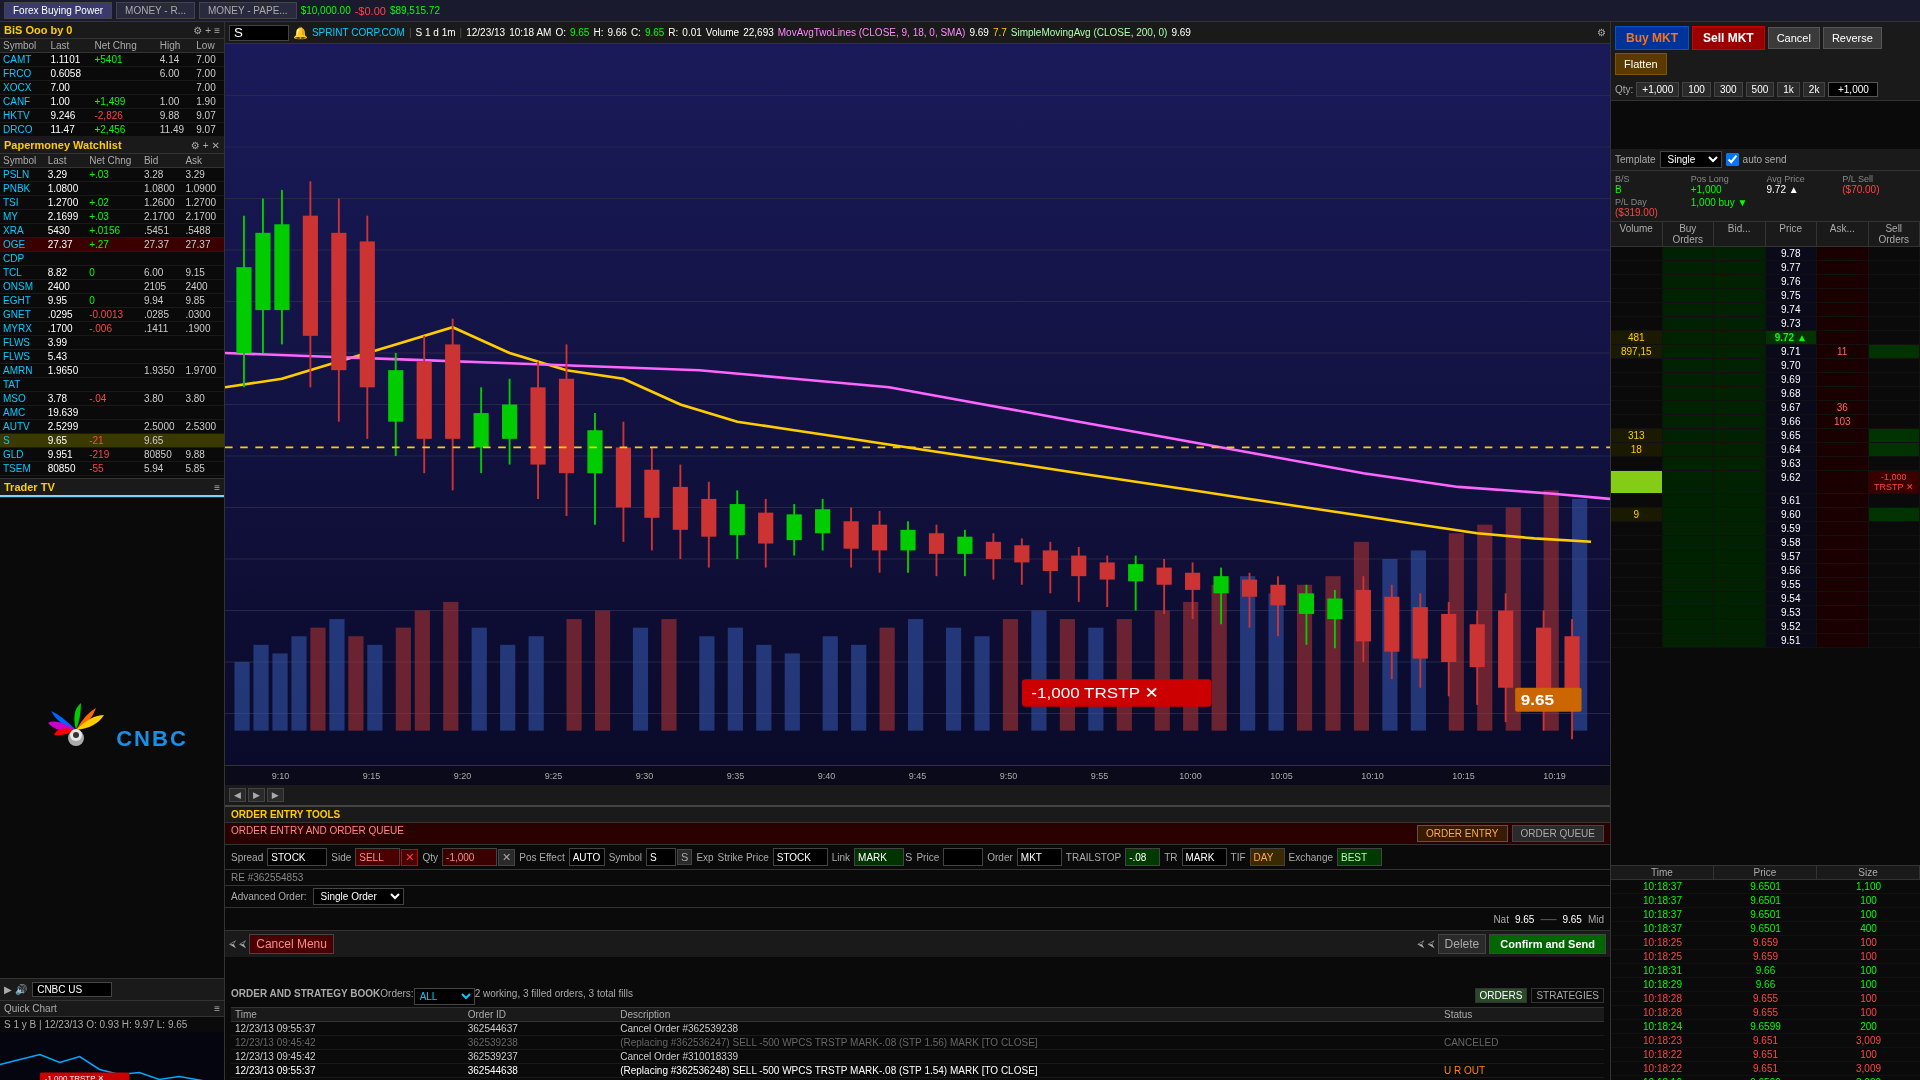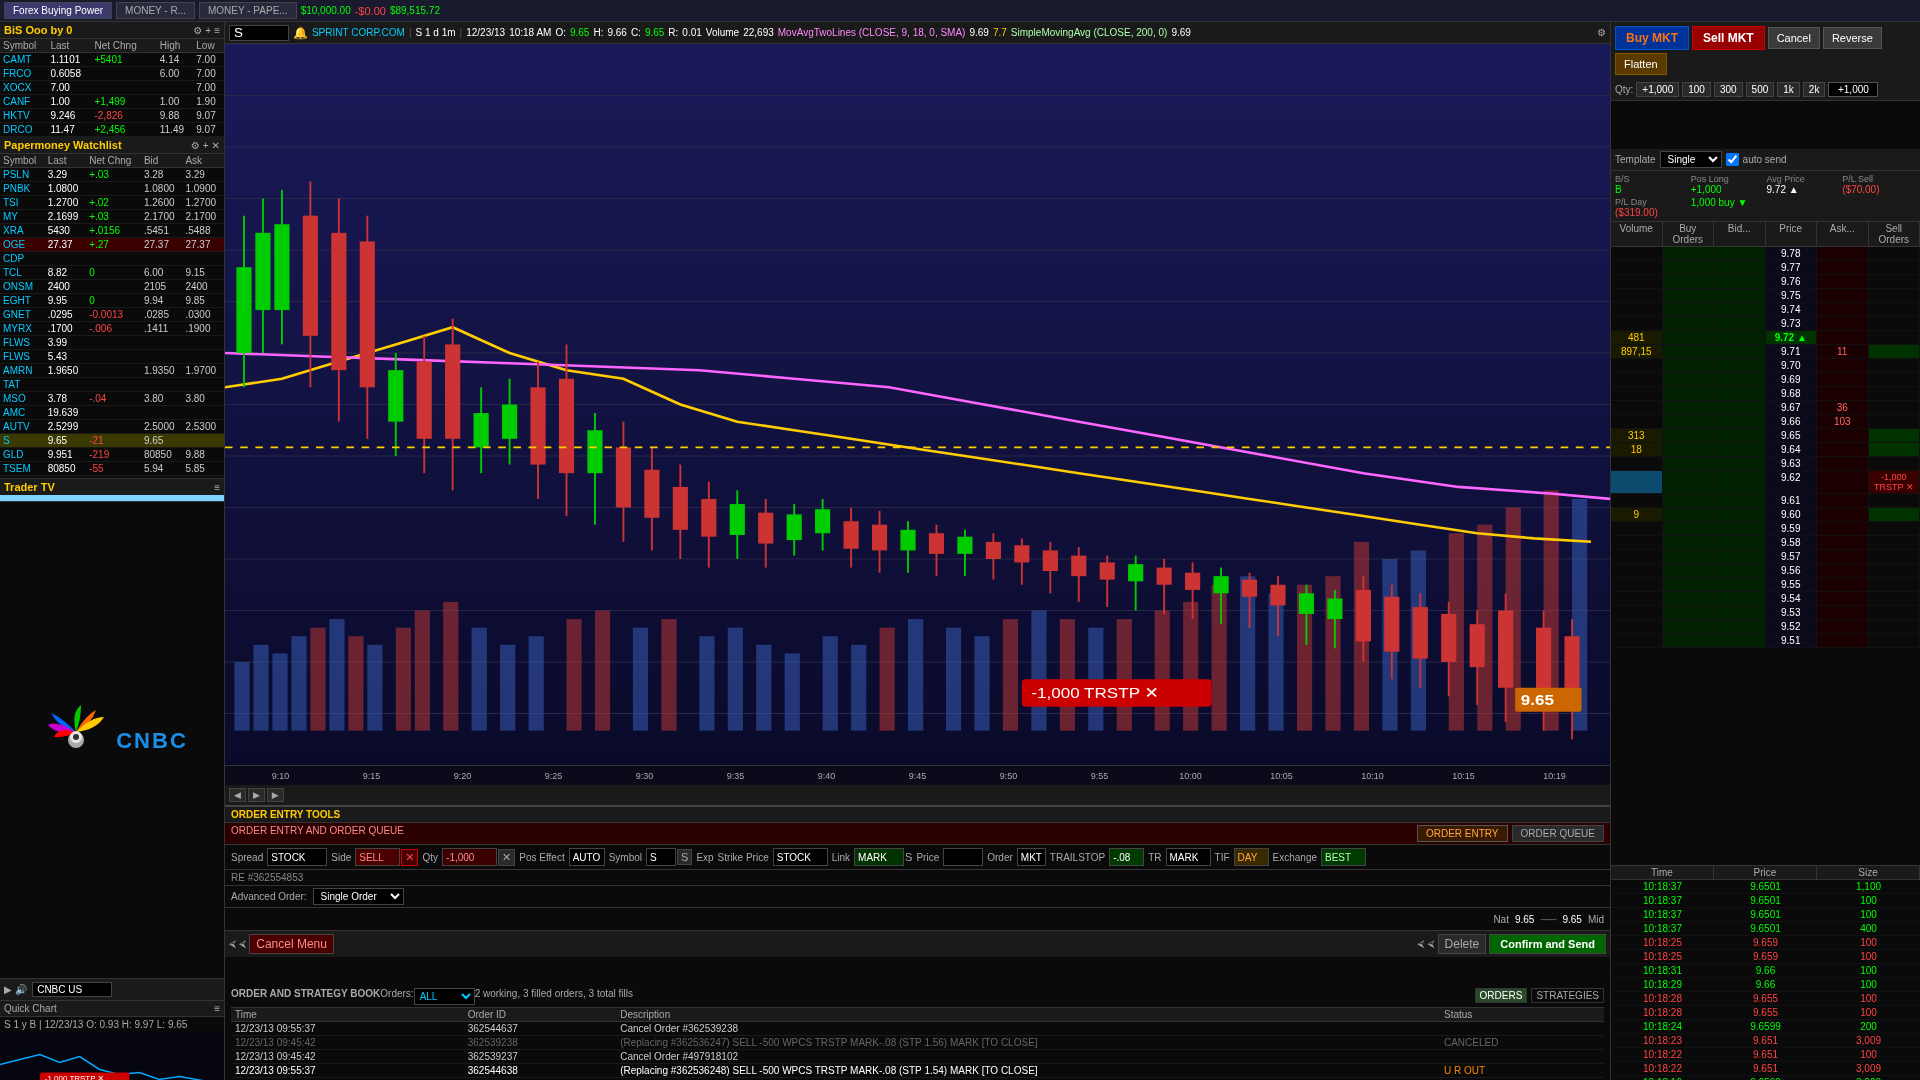--- a/index.html
+++ b/index.html
@@ -129,21 +129,21 @@
     .l2-row { display: flex; font-size: 10px; border-bottom: 1px solid #111; }
     .l2-cell { flex: 1; text-align: center; padding: 1px 2px; border-right: 1px solid #111; }
     .l2-cell.vol { background: #1a1a00; }
     .l2-cell.buy { background: #002200; color: #00ff00; }
     .l2-cell.bid { background: #002200; color: #00cc00; }
     .l2-cell.price { color: #fff; background: #0a0a1a; }
     .l2-cell.ask { background: #1a0000; color: #ff4444; }
     .l2-cell.sell { background: #1a0000; color: #ff8888; }
     .l2-row.highlighted .l2-cell.price { background: #003300; color: #00ff00; font-weight: bold; }
     .l2-row.green-highlight { background: #003300; }
-    .l2-row.red-highlight { background: #0c4a6e; justify-content: center; }
+    .l2-row.red-highlight { background: #84cc16; justify-content: center; }
     
     
     #time-sales { width: 100%; overflow: hidden; }
     #time-sales-header { display: flex; background: #1a1a1a; border-bottom: 1px solid #333; border-top: 1px solid #333; }
     .ts-col { flex: 1; text-align: center; color: #aaa; font-size: 10px; padding: 1px; border-right: 1px solid #333; }
     #time-sales-body { max-height: 200px; overflow-y: auto; }
     .ts-row { display: flex; font-size: 10px; border-bottom: 1px solid #111; }
     .ts-cell { flex: 1; text-align: center; padding: 1px 2px; color: #ccc; }
     .ts-row.up .ts-cell { color: #00ff00; }
     .ts-row.down .ts-cell { color: #ff4444; }
@@ -441,21 +441,21 @@
           <tr>
     <td style="color:#00ccff;">TSEM</td>
     <td style="color:#fff;">80850</td>
     <td style="color:#ff4444;">-55</td>
     <td>5.94</td>
     <td>5.85</td>
   </tr>
         </tbody>
     </table>
 
-    <div style="background:#1a1a1a; padding:2px 4px; border-bottom:6px solid #7dd3fc; border-top:1px solid #333; display:flex; justify-content:space-between; align-items:center; margin-top:2px;">
+    <div style="background:#1a1a1a; padding:2px 4px; border-bottom:2px solid #7dd3fc; border-top:1px solid #333; display:flex; justify-content:space-between; align-items:center; margin-top:2px;">
       <span style="color:#ffcc00; font-size:11px; font-weight:bold;">Trader TV</span>
       <span style="color:#aaa; font-size:10px; cursor:pointer;">≡</span>
     </div>
 
     <div id="cnbc-area">
 
       <svg width="80" height="70" viewBox="0 0 80 70">
         <ellipse cx="40" cy="35" rx="8" ry="8" fill="#aaa"></ellipse>
         <path d="M40 27 Q50 10 60 5 Q55 20 40 27" fill="#ff6600"></path>
         <path d="M40 27 Q55 12 68 12 Q60 25 40 27" fill="#ffcc00"></path>
@@ -797,21 +797,21 @@
         <span class="form-label">Strike Price</span>
         <input class="form-field" value="STOCK" style="width: 55px;">
         <span class="form-label">Link</span>
         <div style="display:flex; align-items:center; gap:1px;">
           <input class="form-field" value="MARK" style="width: 50px; background: rgb(0, 51, 0);">
           <span style="color:#aaa; cursor:pointer;">S</span>
         </div>
         <span class="form-label">Price</span>
         <input class="form-field" value="" style="width: 40px;">
         <span class="form-label">Order</span>
-        <input class="form-field" value="MKT" style="width: 29px;">
+        <input class="form-field" value="MKT" style="width: 45px;">
         <span class="form-label">TRAILSTOP</span>
         <input class="form-field" value="-.08" style="width: 35px; background: rgb(0, 58, 0);">
         <span class="form-label">TR</span>
         <input class="form-field" value="MARK" style="width: 45px;">
         <span class="form-label">TIF</span>
         <input class="form-field" value="DAY" style="width: 35px; background: rgb(58, 42, 0); color: rgb(255, 170, 68);">
         <span class="form-label">Exchange</span>
         <input class="form-field" value="BEST" style="width: 45px; background: rgb(0, 58, 0); color: rgb(170, 255, 170);">
       </div>
 
@@ -880,21 +880,21 @@
   </tr>
               <tr class="canceled">
     <td>12/23/13 09:45:42</td>
     <td>362539238</td>
     <td style="max-width:400px; overflow:hidden; text-overflow:ellipsis;">(Replacing #362536247) SELL -500 WPCS TRSTP MARK-.08 (STP 1.56) MARK [TO CLOSE]</td>
     <td style="color:#666;">CANCELED</td>
   </tr>
               <tr>
     <td>12/23/13 09:45:42</td>
     <td>362539237</td>
-    <td style="max-width:400px; overflow:hidden; text-overflow:ellipsis;">Cancel Order #497918102</td>
+    <td style="max-width:400px; overflow:hidden; text-overflow:ellipsis;">Cancel Order #310018339</td>
     <td style="color:#aaa;"></td>
   </tr>
               <tr class="working">
     <td>12/23/13 09:55:37</td>
     <td>362544638</td>
     <td style="max-width:400px; overflow:hidden; text-overflow:ellipsis;">(Replacing #362536248) SELL -500 WPCS TRSTP MARK-.08 (STP 1.54) MARK [TO CLOSE]</td>
     <td style="color:#ff8800;">U R OUT</td>
   </tr>
             </tbody>
         </table>

